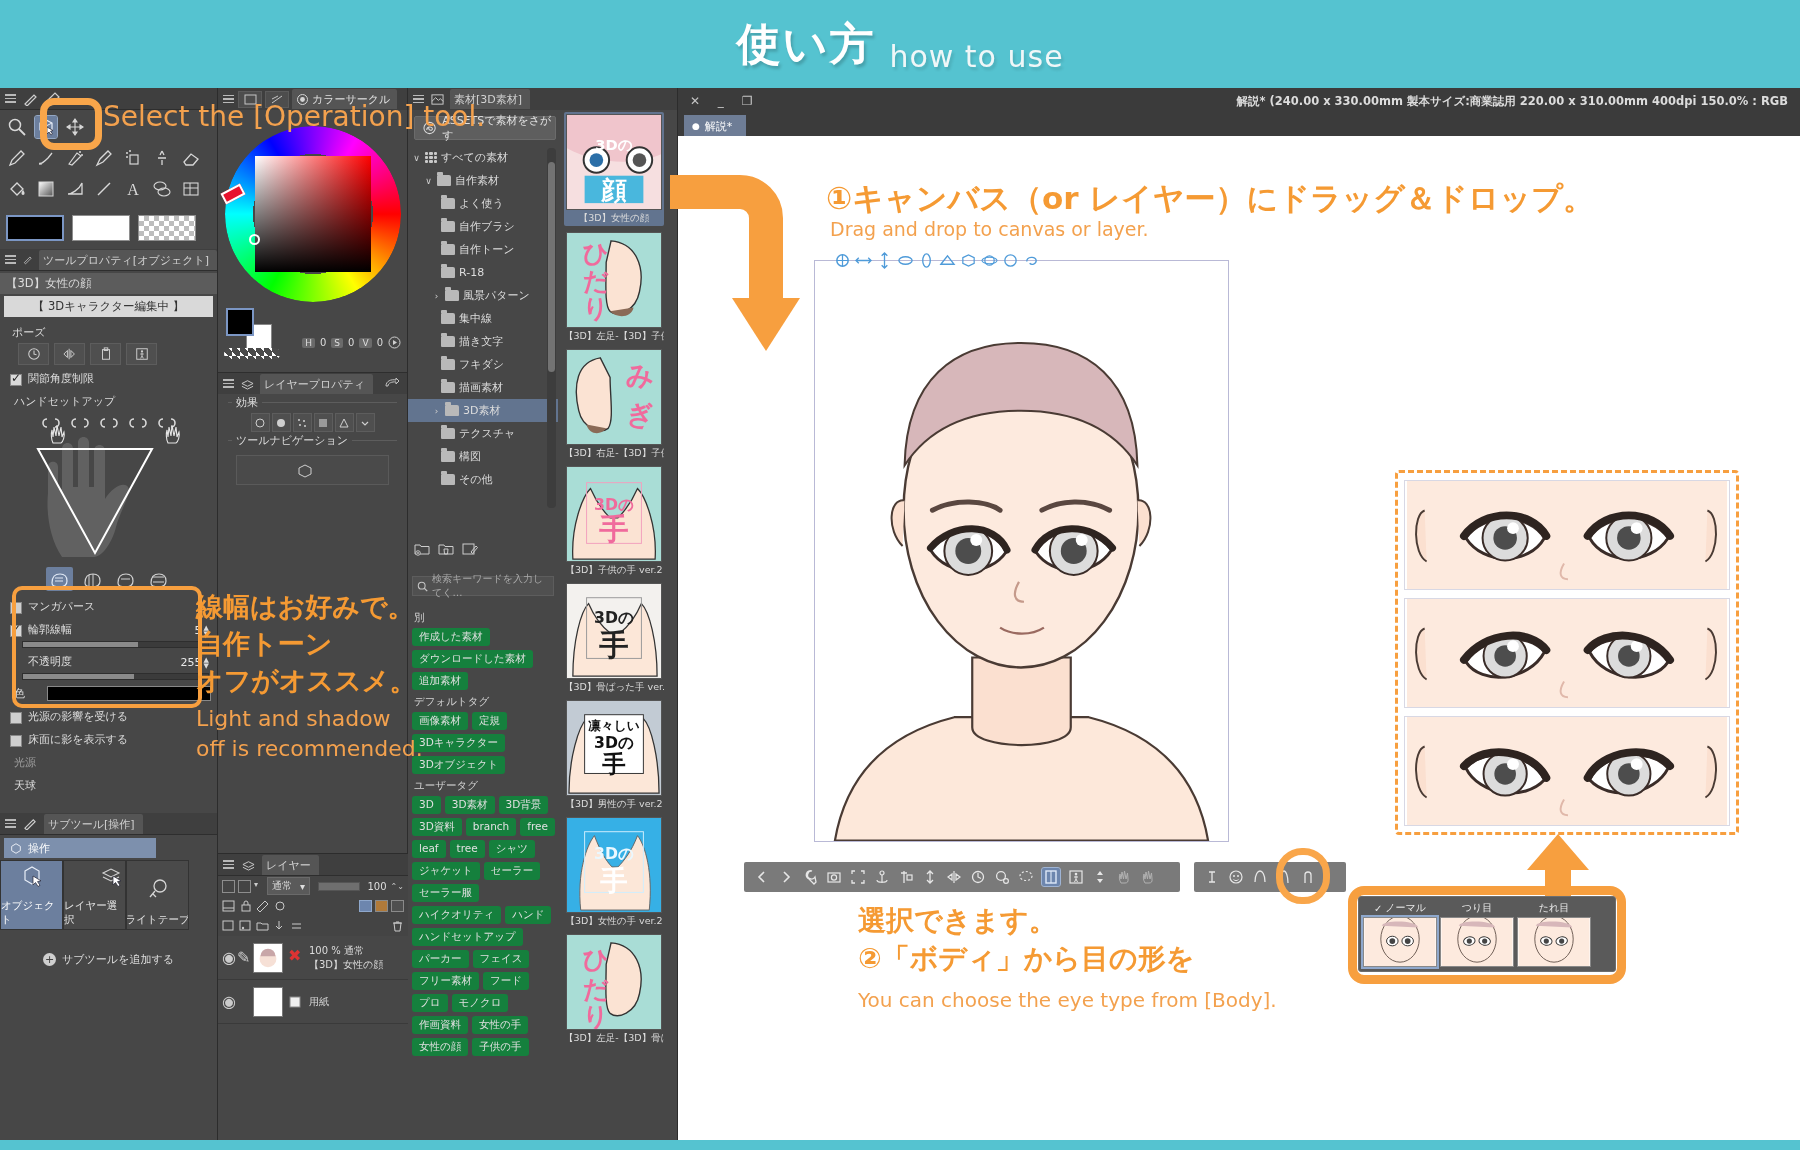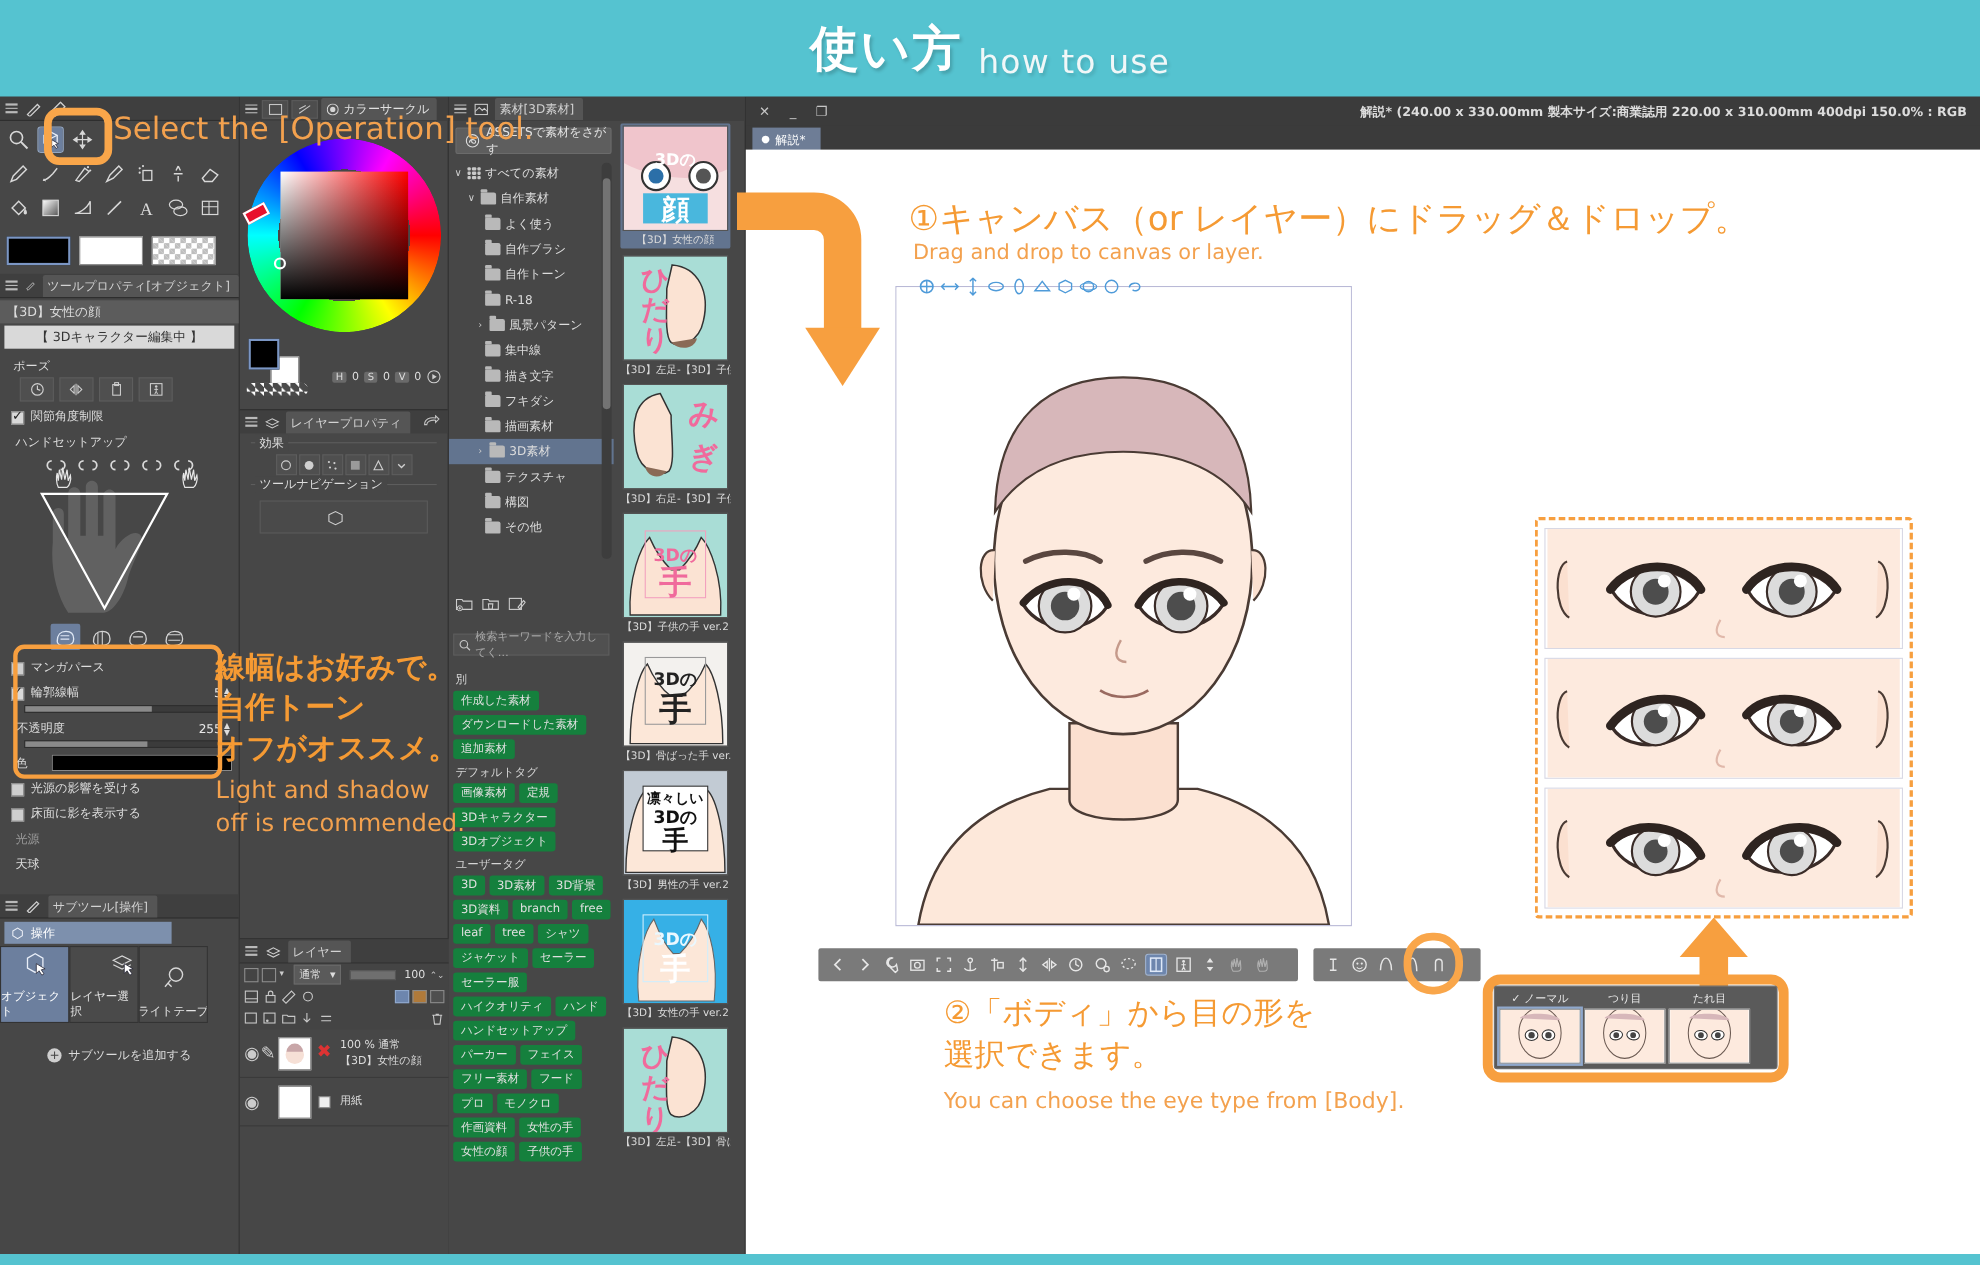--- a/index.html
+++ b/index.html
@@ -145,21 +145,21 @@
   .mcaption { color:#dcdcdc; font-size:9.5px; text-align:center; padding:2px 0 0 0; white-space:nowrap; overflow:hidden; }
 
   
   .canvasarea { position:absolute; left:678px; top:0; right:0; bottom:0; background:#3b3b3b; }
   .cv-title { height:26px; background:#3b3b3b; display:flex; align-items:center; padding:0 12px; }
   .cv-winbtns { color:#c6c6c6; font-size:12px; letter-spacing:7px; }
   .cv-titletxt { margin-left:auto; color:#dcdcdc; font-size:11.5px; font-weight:bold; }
   .cv-tab { height:22px; background:#6e7d96; color:#fff; font-size:11px; display:inline-flex; align-items:center; gap:5px; padding:0 14px 0 8px; }
   .cv-sheet { position:absolute; left:0; top:48px; right:0; bottom:0; background:#fff; }
 
-  .ann-jp { color:#f59a33; font-weight:normal; }
+  .ann-jp { color:#f59a33; font-weight:bold; }
   .ann-en { color:#f3a14e; }
   .dashbox { position:absolute; border:3px dashed #f79f3f; border-radius:4px; }
 
   .canvas-frame { position:absolute; border:1px solid #b9b9d6; background:#fff; }
   .gizmo { position:absolute; display:flex; gap:4px; color:#4f9bd9; }
   .gizmo svg { width:17px; height:17px; }
 
   .toolbar3d { position:absolute; height:30px; background:#7a7a7a; border-radius:2px; display:flex; align-items:center; gap:8px; padding:0 10px; }
   .toolbar3d .ic { color:#e6e6e6; display:flex; align-items:center; }
   .toolbar3d .ic svg { width:16px; height:16px; }
@@ -448,21 +448,21 @@
               </span>
           </span>
         </div>
         <div class="slider-wrap">
           <div class="srow">
               <div class="strack">
                 <div class="sfill" style="width:62%"></div>
               </div>
             </div>
         </div>
-        <div class="chkline" style="padding-left:15px">
+        <div class="chkline" style="padding-left:28px">
           <span>不透明度</span>
           <span style="margin-left:auto;margin-right:8px" class="spin">
             <span>255</span>
             <span class="arrows">
                 <span>▲</span>
                 <span>▼</span>
               </span>
           </span>
         </div>
         <div class="slider-wrap">
@@ -1324,22 +1324,22 @@
             <path d="M184 62 C198 34 248 26 268 50" fill="none" stroke="#2e2420" stroke-width="8" stroke-linecap="round"></path>
             <path d="M160 84 C154 94 156 100 164 100" fill="none" stroke="#e0b8aa" stroke-width="2"></path>
           </svg>
         </div>
 
         <svg style="position:absolute;left:845px;top:698px;width:70px;height:86px" viewBox="0 0 70 86">
           <path d="M22 86 L22 36 L4 36 L35 0 L66 36 L48 36 L48 86 Z" fill="#f79f3f"></path>
         </svg>
 
         <div style="position:absolute;left:180px;top:766px;font-size:28px;line-height:38px" class="ann-jp">
+          <div>選択できます。</div>
           <div>②「ボディ」から目の形を</div>
-          <div>選択できます。</div>
         </div>
         <div style="position:absolute;left:180px;top:852px;font-size:20px" class="ann-en">You can choose the eye type from [Body].</div>
 
         <div class="orangebox" style="left:670px;top:750px;width:278px;height:98px;border-width:9px;border-radius:16px;z-index:1"></div>
         <div class="eyepopup" style="left:680px;top:760px;width:258px;z-index:2">
           <div class="eyeopt sel">
             <div class="lbl">
               <span>✓</span>
               <span>ノーマル</span>
             </div>

